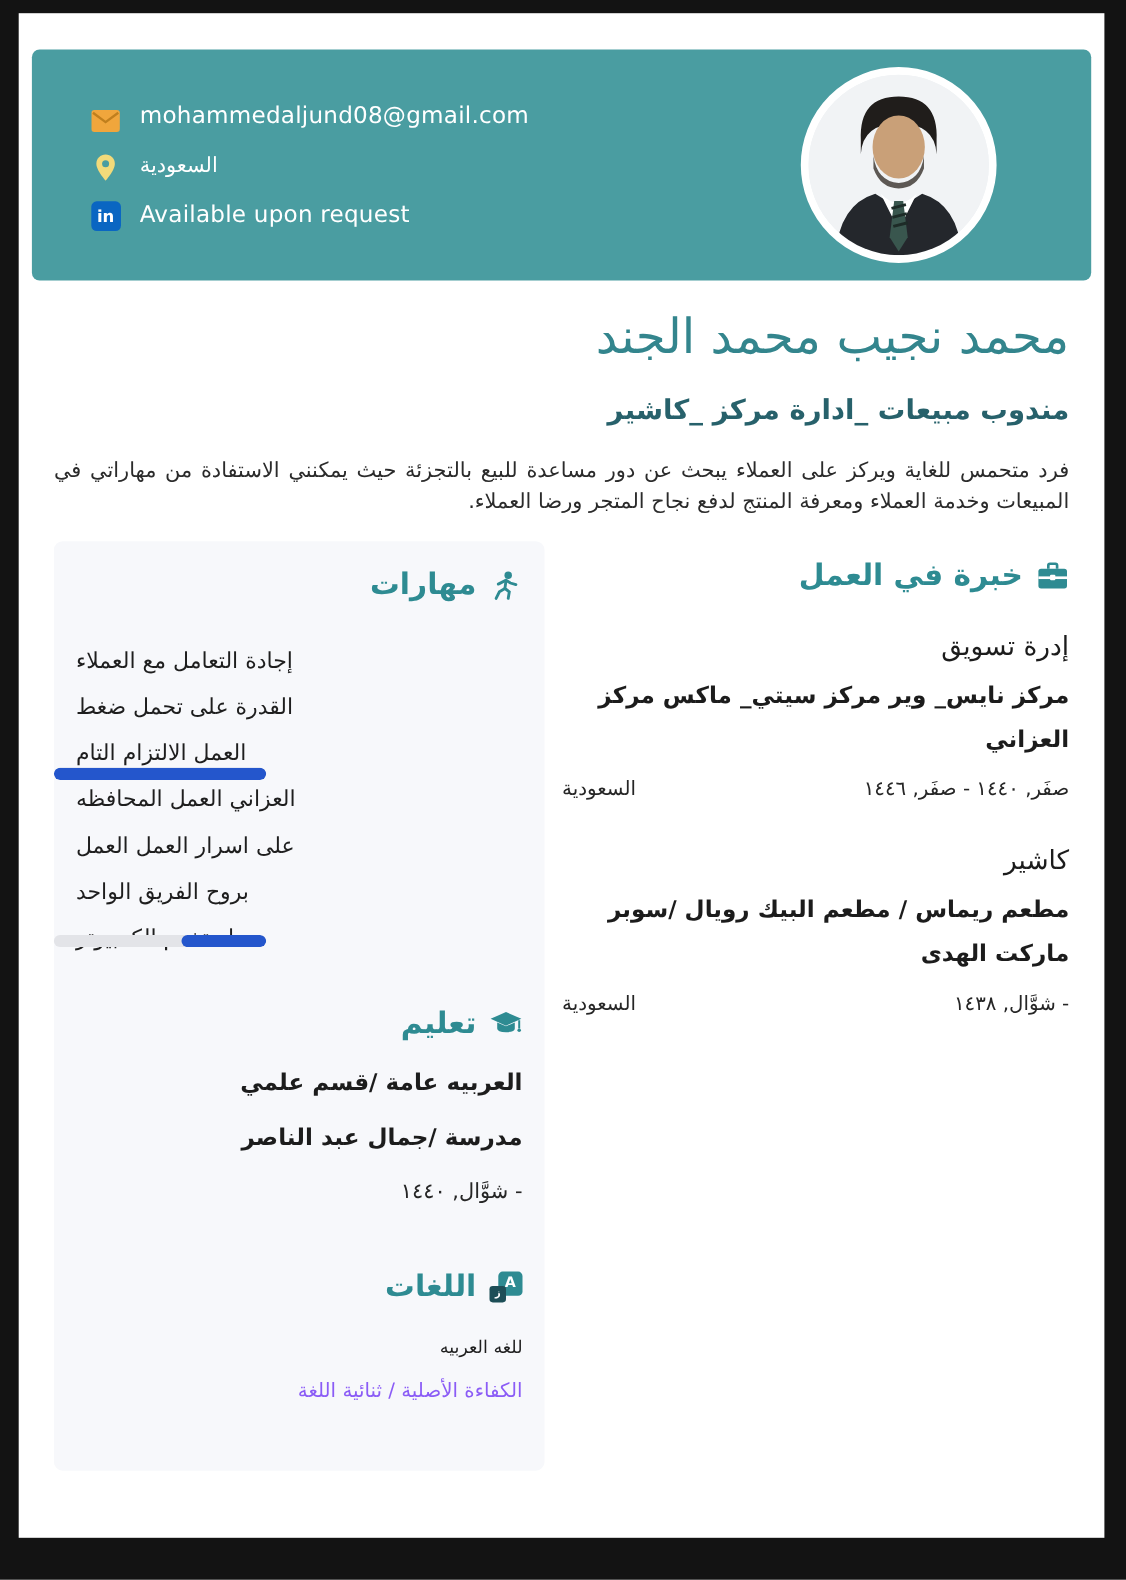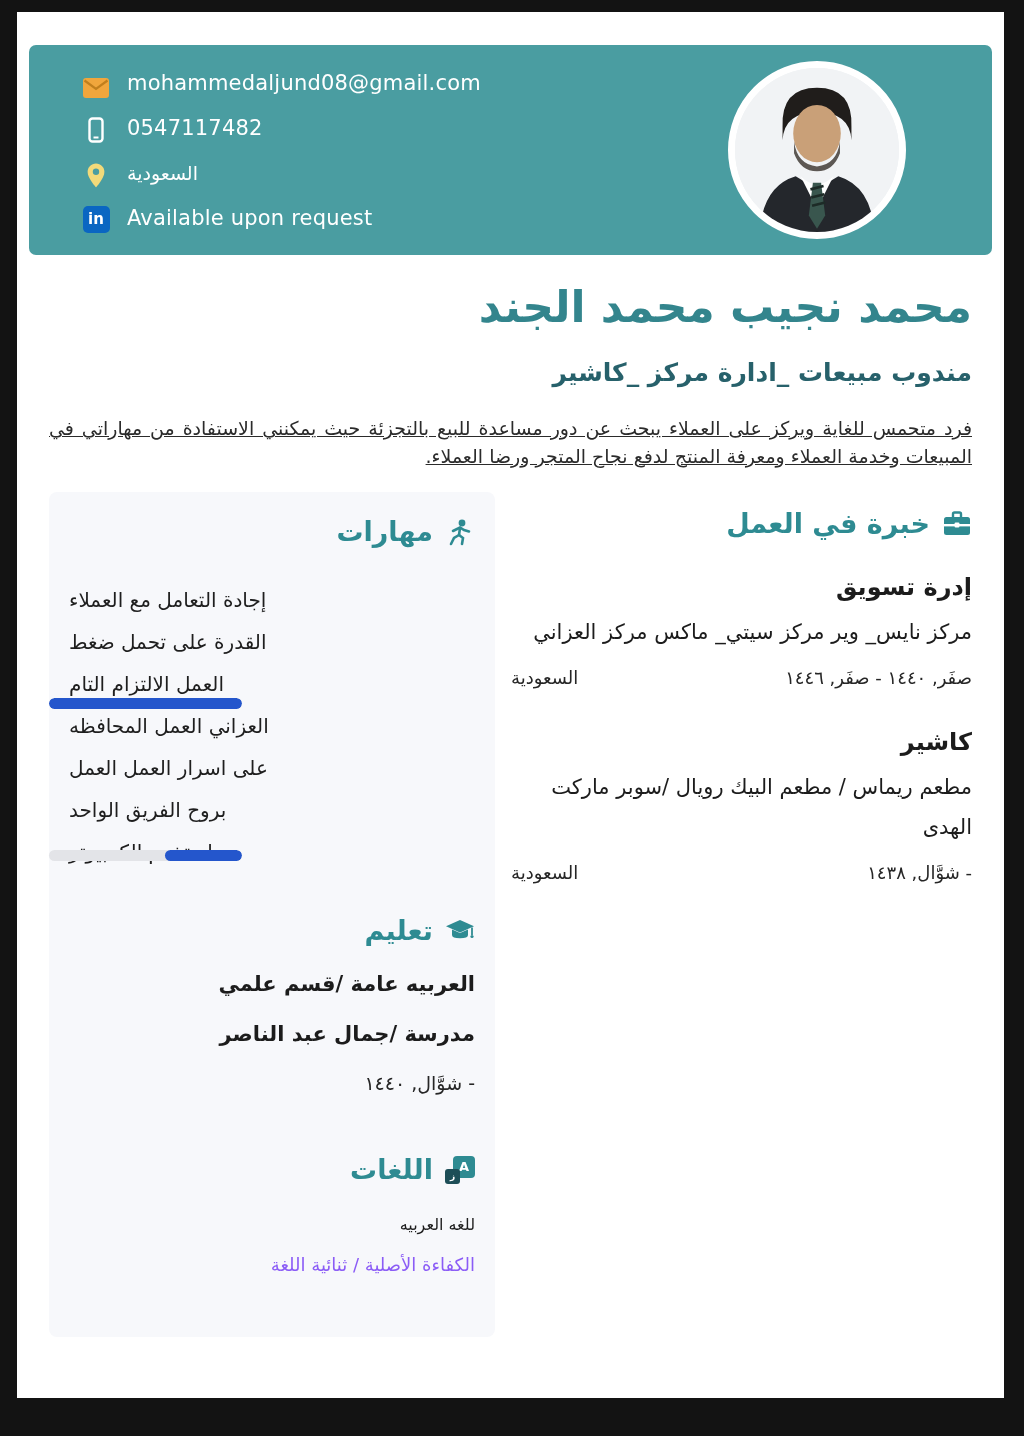--- a/index.html
+++ b/index.html
@@ -21,35 +21,35 @@
   .contact-text.arabic { font-size:19px; }
   .linkedin-badge { width:27px; height:27px; background:#0a66c2; border-radius:5px; color:#fff;
     font-weight:bold; font-size:15px; display:flex; align-items:center; justify-content:center; }
 
   .avatar { width:178px; height:178px; border-radius:50%; border:7px solid #ffffff; overflow:hidden;
     background:#eef2f4; flex:0 0 178px; }
   .avatar svg { width:100%; height:100%; display:block; }
 
   
   .main { direction:rtl; padding:0 32px; }
-  .person-name { color:#33858d; font-size:44px; font-weight:bold; margin-top:26px; text-align:right; }
+  .person-name { color:#33858d; font-size:44px; font-weight:normal; margin-top:26px; text-align:right; }
   .person-title { color:#27616b; font-size:25px; font-weight:bold; margin-top:26px; text-align:right; }
-  .summary { color:#2b2b2b; font-size:19px; line-height:1.45; margin-top:28px; text-align:justify; text-align-last:right;text-decoration:underline; }
+  .summary { color:#2b2b2b; font-size:19px; line-height:1.45; margin-top:28px; text-align:justify; text-align-last:right; }
 
   .columns { display:flex; gap:16px; margin-top:22px; align-items:flex-start; }
 
   .section-header { display:flex; align-items:center; gap:12px; color:#2e8b92; font-size:27px; font-weight:bold; }
   .section-icon { width:30px; height:30px; display:flex; align-items:center; justify-content:center; flex:0 0 30px; }
 
   
   .experience-col { flex:1; padding-top:16px; }
   .job { margin-top:34px; }
   .job + .job { margin-top:40px; }
-  .job-title { font-size:24px; font-weight:bold; color:#1c1c1c; }
-  .job-company { font-size:21px; font-weight:normal; color:#1c1c1c; margin-top:12px; line-height:1.9; }
+  .job-title { font-size:24px; font-weight:normal; color:#1c1c1c; }
+  .job-company { font-size:21px; font-weight:bold; color:#1c1c1c; margin-top:12px; line-height:1.9; }
   .job-meta { display:flex; justify-content:space-between; align-items:center; margin-top:14px; font-size:18px; color:#262626; }
 
   
   .skills-panel { width:446px; min-height:845px; background:#f7f8fb; border-radius:8px;
     padding:24px 20px 34px 20px; position:relative; }
   .skills-list { margin-top:32px; }
   .skill-item { font-size:20px; color:#1e1e1e; line-height:42px; text-align:left; }
 
   .skill-bar { position:absolute; left:0; width:193px; height:11px; background:#e3e4e8;
     border-radius:6px; overflow:hidden; direction:rtl; }
@@ -82,29 +82,20 @@
         <div class="contact-row">
           <span class="contact-icon">
             <svg width="26" height="20" viewBox="0 0 26 20">
               <rect x="0" y="0" width="26" height="20" rx="3" fill="#f0a63c"></rect>
               <path d="M1.5 2.5 L13 11 L24.5 2.5" fill="none" stroke="#c07f1d" stroke-width="2.2"></path>
             </svg>
           </span>
           <span class="contact-text">mohammedaljund08@gmail.com</span>
         </div>
 
-        <div class="contact-row">
-          <span class="contact-icon">
-            <svg width="16" height="26" viewBox="0 0 16 26">
-              <rect x="1.5" y="1.5" width="13" height="23" rx="3" fill="none" stroke="#ffffff" stroke-width="2.4"></rect>
-              <line x1="5.5" y1="20.5" x2="10.5" y2="20.5" stroke="#ffffff" stroke-width="2"></line>
-            </svg>
-          </span>
-          <span class="contact-text">0547117482</span>
-        </div>
 
         <div class="contact-row">
           <span class="contact-icon">
             <svg width="18" height="25" viewBox="0 0 18 25">
               <path d="M9 0.5 C4.3 0.5 0.6 4.2 0.6 8.9 C0.6 15 9 24.3 9 24.3 S17.4 15 17.4 8.9 C17.4 4.2 13.7 0.5 9 0.5 Z" fill="#f2da7a"></path>
               <circle cx="9" cy="8.8" r="3.2" fill="#4a9da1"></circle>
             </svg>
           </span>
           <span class="contact-text arabic">السعودية</span>
         </div>

